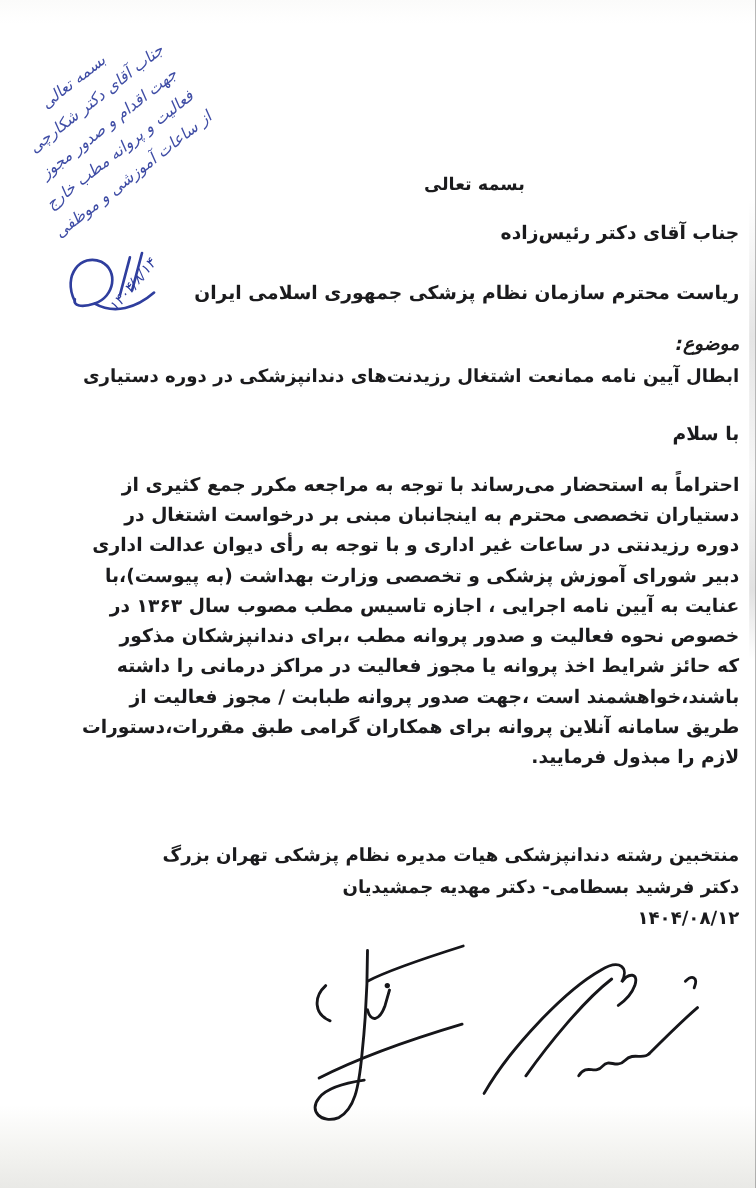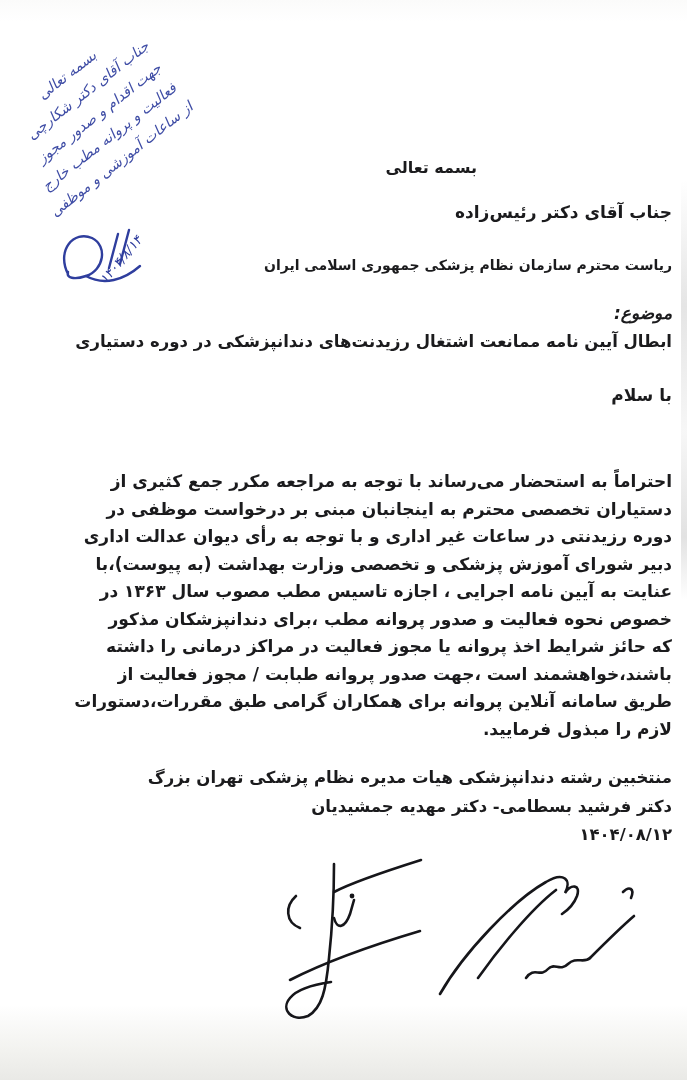--- a/index.html
+++ b/index.html
@@ -16,29 +16,28 @@
     direction: rtl;
   }
   .edge-smudge {
     position: absolute; right: 0; top: 180px; width: 6px; height: 420px;
     background: linear-gradient(180deg, rgba(150,150,150,0) 0%, rgba(150,150,150,.25) 30%, rgba(150,150,150,.08) 60%, rgba(150,150,150,.28) 85%, rgba(150,150,150,0) 100%);
     border-radius: 3px;
   }
   .typed { position: absolute; font-weight: bold; white-space: nowrap; }
   .besmele        { top: 158px; right: 210px; font-size: 16px; }
   .addressee-name { top: 202px; right: 15px;  font-size: 17px; margin-left: 44px; }
-  .addressee-title{ top: 257px; right: 15px;  font-size: 14px; }
+  .addressee-title{ top: 257px; right: 15px;  font-size: 17px; }
   .subject-label  { top: 303px; right: 15px;  font-size: 17px; font-style: italic; }
   .subject-text   { top: 332px; right: 15px;  font-size: 16.5px; text-align: center; }
   .salutation     { top: 385px; right: 15px;  font-size: 17px; }
   .letter-body {
     position: absolute; top: 428px; right: 15px; left: 30px;
     font-size: 17px; font-weight: bold; line-height: 27.5px;
     overflow: hidden;
-    margin-top: 40px;
   }
   .body-line { white-space: nowrap; text-align: right; }
   .closing {
     position: absolute; top: 764px; right: 15px;
     font-size: 16.5px; font-weight: bold; line-height: 28.5px; text-align: right;
   }
   .closing div { white-space: nowrap; }
   
   .hand-note {
     position: absolute; top: 52px; left: -18px; width: 232px;
@@ -91,21 +90,21 @@
 
   <div class="typed besmele">بسمه تعالی</div>
   <div class="typed addressee-name">جناب آقای دکتر رئیس‌زاده</div>
   <div class="typed addressee-title">ریاست محترم سازمان نظام پزشکی جمهوری اسلامی ایران</div>
   <div class="typed subject-label">موضوع:</div>
   <div class="typed subject-text">ابطال آیین نامه ممانعت اشتغال رزیدنت‌های دندانپزشکی در دوره دستیاری</div>
   <div class="typed salutation">با سلام</div>
 
   <div class="letter-body">
     <div class="body-line">احتراماً به استحضار می‌رساند با توجه به مراجعه مکرر  جمع کثیری از</div>
-    <div class="body-line">دستیاران تخصصی محترم به اینجانبان مبنی بر درخواست موظفی در</div>
+    <div class="body-line">دستیاران تخصصی محترم به اینجانبان مبنی بر درخواست اشتغال در</div>
     <div class="body-line">دوره  رزیدنتی در ساعات غیر اداری و با توجه به رأی دیوان عدالت  اداری</div>
     <div class="body-line">دبیر شورای آموزش پزشکی و  تخصصی وزارت بهداشت (به پیوست)،با</div>
     <div class="body-line">عنایت به آیین نامه اجرایی ، اجازه تاسیس  مطب مصوب سال ۱۳۶۳  در</div>
     <div class="body-line">خصوص نحوه فعالیت و صدور پروانه مطب  ،برای دندانپزشکان مذکور</div>
     <div class="body-line">که حائز شرایط اخذ پروانه یا  مجوز فعالیت در مراکز درمانی  را داشته</div>
     <div class="body-line">باشند،خواهشمند است  ،جهت صدور  پروانه طبابت / مجوز فعالیت  از</div>
     <div class="body-line">طریق سامانه آنلاین پروانه برای همکاران گرامی طبق مقررات،دستورات</div>
     <div class="body-line">لازم را مبذول فرمایید.</div>
   </div>
 

